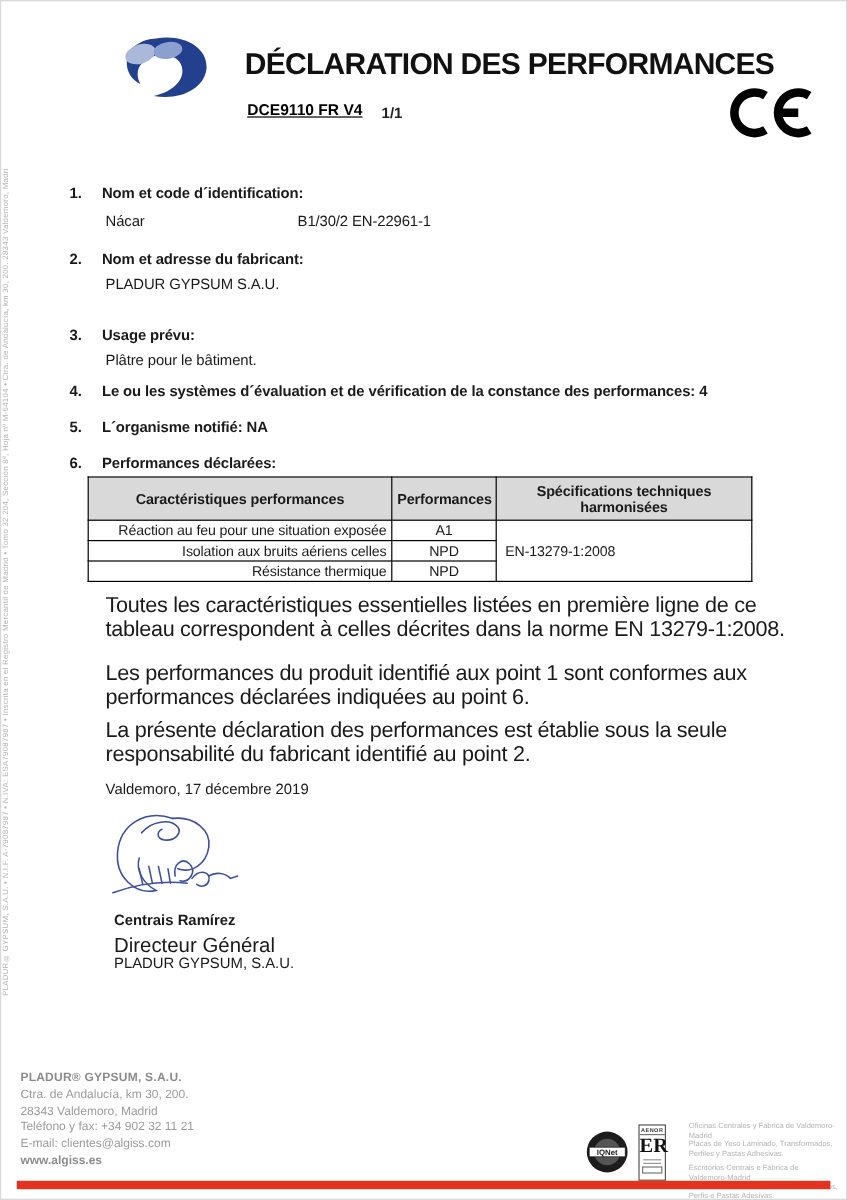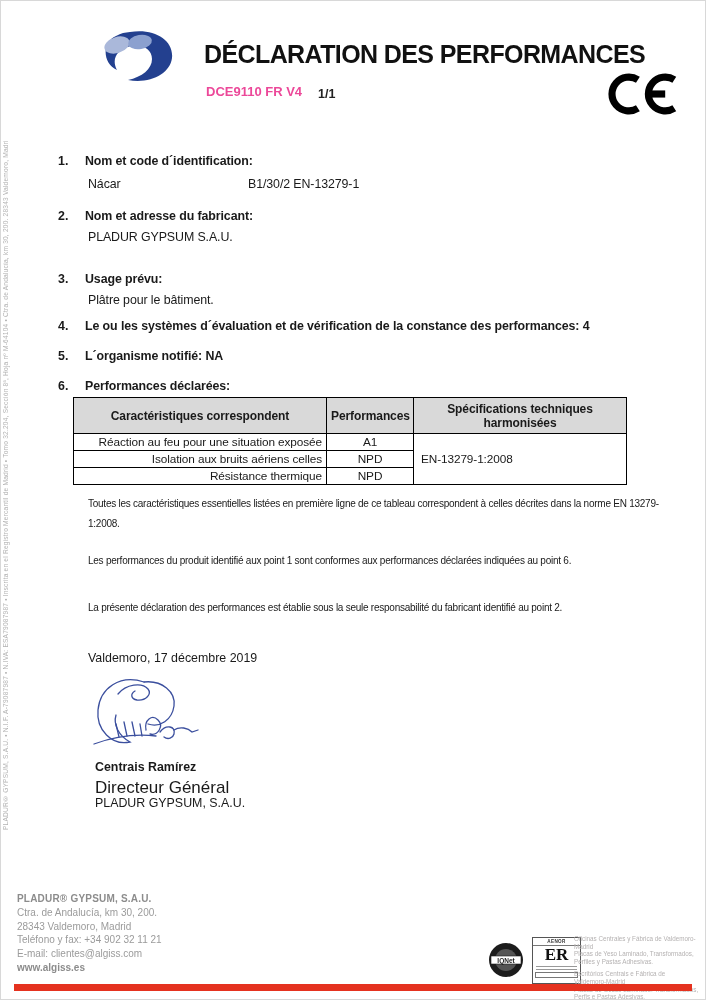--- a/index.html
+++ b/index.html
@@ -17,21 +17,21 @@
     position:absolute; left:2px; top:34px;
     font-size:47px; font-weight:bold; font-style:italic;
     letter-spacing:-3px; color:#e8321f; line-height:1;
   }
   .logo-reg { font-size:12px; font-style:normal; letter-spacing:0; vertical-align:18px; }
   .doc-title {
     position:absolute; left:204px; top:40px; width:480px;
     font-size:25px; font-weight:bold; letter-spacing:-0.6px; color:#111;
     white-space:nowrap;
   }
-  .doc-code { position:absolute; left:206px; top:84px; font-size:13px; font-weight:bold; color:#ec4899; }
+  .doc-code { position:absolute; left:206px; top:84px; font-size:13px; font-weight:bold; color:#000000;text-decoration:underline; }
   .page-num { position:absolute; left:318px; top:87px; font-size:12.5px; font-weight:bold; color:#222; }
   .ce-mark { position:absolute; left:608px; top:66px; width:78px; height:56px; }
 
   
   .side-vertical {
     position:absolute; left:2px; top:140px; height:690px; width:12px;
     writing-mode:vertical-rl; transform:rotate(180deg);
     font-size:6.6px; letter-spacing:0.2px; color:#b2b2b2; white-space:nowrap; overflow:hidden;
   }
 
@@ -60,39 +60,39 @@
   }
   .perf-table td { font-size:11.8px; height:17px; padding:0 4px; letter-spacing:-0.1px; }
   .col-char { width:253px; } .col-perf { width:87px; } .col-spec { width:213px; }
   td.cell-char { padding-left:16px; text-align:right; }
   td.cell-perf { text-align:center; }
   td.cell-spec { text-align:left; padding-left:7px; vertical-align:middle; }
 
   
   .para {
     position:absolute; left:88px; width:582px;
-    font-size:10px; line-height:20px; letter-spacing:-0.25px;
+    font-size:18px; line-height:20px; letter-spacing:-0.25px;
   }
   .p1 { top:494px; } .p2 { top:551px; } .p3 { top:598px; }
   .date-line { position:absolute; left:88px; top:651px; font-size:12.4px; }
 
   
   .sig-svg { position:absolute; left:86px; top:672px; width:120px; height:88px; }
   .sig-name    { position:absolute; left:95px; top:760px; font-size:12.4px; font-weight:bold; }
   .sig-role    { position:absolute; left:95px; top:778px; font-size:17px; }
   .sig-company { position:absolute; left:95px; top:796px; font-size:12.4px; }
 
   
   .footer-left { position:absolute; left:17px; top:892px; font-size:10px; line-height:13.8px; color:#9b9b9b; }
   .footer-left .f-bold { font-weight:bold; color:#8c8c8c; letter-spacing:0.2px; }
   .footer-web { font-weight:bold; color:#8c8c8c; }
 
   .iqnet-badge { position:absolute; left:486px; top:940px; width:40px; height:40px; }
   .aenor-badge {
-    position:absolute; left:532px; top:937px; width:49px; height:47px;
+    position:absolute; left:532px; top:937px; width:23px; height:47px;
     border:1px solid #555; text-align:center; background:#fff;
   }
   .aenor-top { font-size:4.6px; font-weight:bold; color:#333; border-bottom:0.5px solid #777; padding:1px 0; letter-spacing:0.4px; }
   .aenor-er { font-size:17px; font-weight:bold; color:#111; line-height:18px; font-family:"Liberation Serif", serif; }
   .aenor-lines { padding:0 3px; }
   .aenor-lines i { display:block; height:1.5px; background:#999; margin:1.5px 0; }
   .aenor-box { margin:1px 2px 0 2px; border:0.5px solid #777; height:6px; font-size:3.8px; color:#555; line-height:6px; }
 
   .footer-right { position:absolute; left:574px; top:935px; width:125px; font-size:6.3px; line-height:7.6px; color:#b5b2b2; }
   .footer-right .fr-block2 { margin-top:5px; }
@@ -122,21 +122,21 @@
     <path d="M64,32 L88,32" stroke="#000" stroke-width="11" fill="none"></path>
   </svg>
 
   <div class="side-vertical">PLADUR® GYPSUM, S.A.U. • N.I.F. A-79087987 • N.IVA: ESA79087987 • Inscrita en el Registro Mercantil de Madrid • Tomo 32.204, Sección 8ª, Hoja nº M-64104 • Ctra. de Andalucía, km 30, 200. 28343 Valdemoro, Madrid</div>
 
   <div class="sec s1">
     <span class="sec-num">1.</span>
     <span class="sec-label">Nom et code d´identification:</span>
   </div>
   <div class="sec-line s1-a">Nácar</div>
-  <div class="sec-line s1-a s1-code">B1/30/2 EN-13279-1</div>
+  <div class="sec-line s1-a s1-code">B1/30/2 EN-22961-1</div>
 
   <div class="sec s2">
     <span class="sec-num">2.</span>
     <span class="sec-label">Nom et adresse du fabricant:</span>
   </div>
   <div class="sec-line s2-a">PLADUR GYPSUM S.A.U.</div>
 
   <div class="sec s3">
     <span class="sec-num">3.</span>
     <span class="sec-label">Usage prévu:</span>
@@ -159,21 +159,21 @@
   </div>
 
   <table class="perf-table">
     <colgroup>
         <col class="col-char">
         <col class="col-perf">
         <col class="col-spec">
       </colgroup>
     <thead>
       <tr>
-        <th>Caractéristiques correspondent</th>
+        <th>Caractéristiques performances</th>
         <th>Performances</th>
         <th>Spécifications techniques harmonisées</th>
       </tr>
     </thead>
     <tbody>
       <tr>
         <td class="cell-char">Réaction au feu pour une situation exposée</td>
         <td class="cell-perf">A1</td>
         <td class="cell-spec" rowspan="3">EN-13279-1:2008</td>
       </tr>

